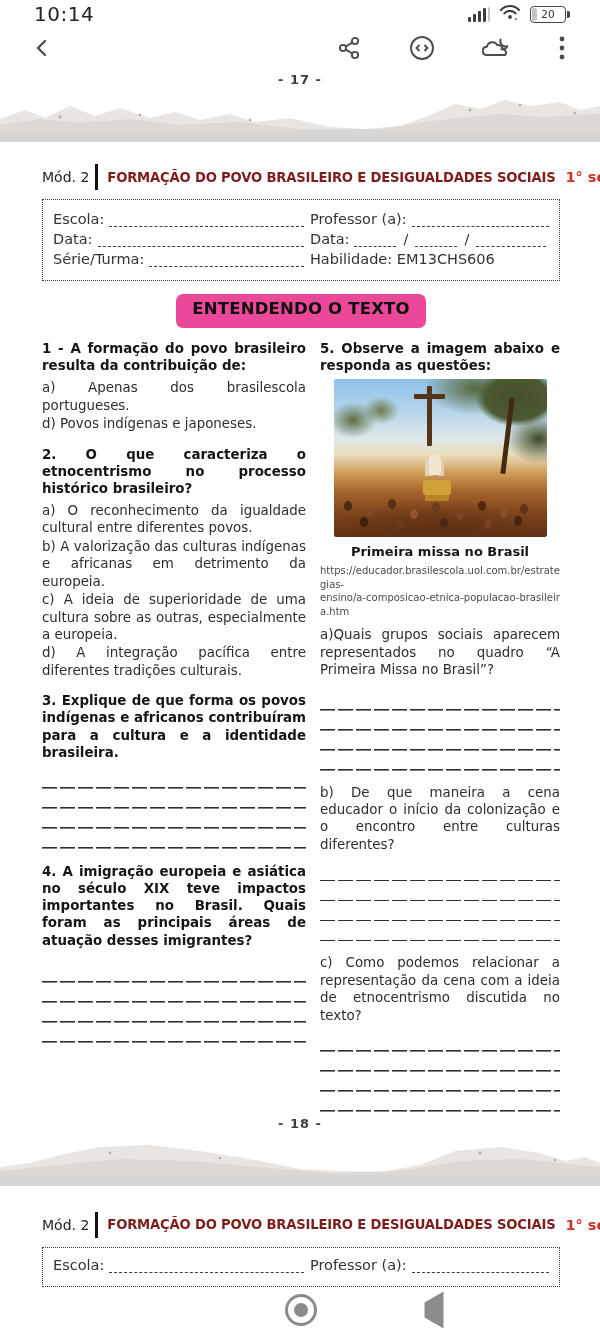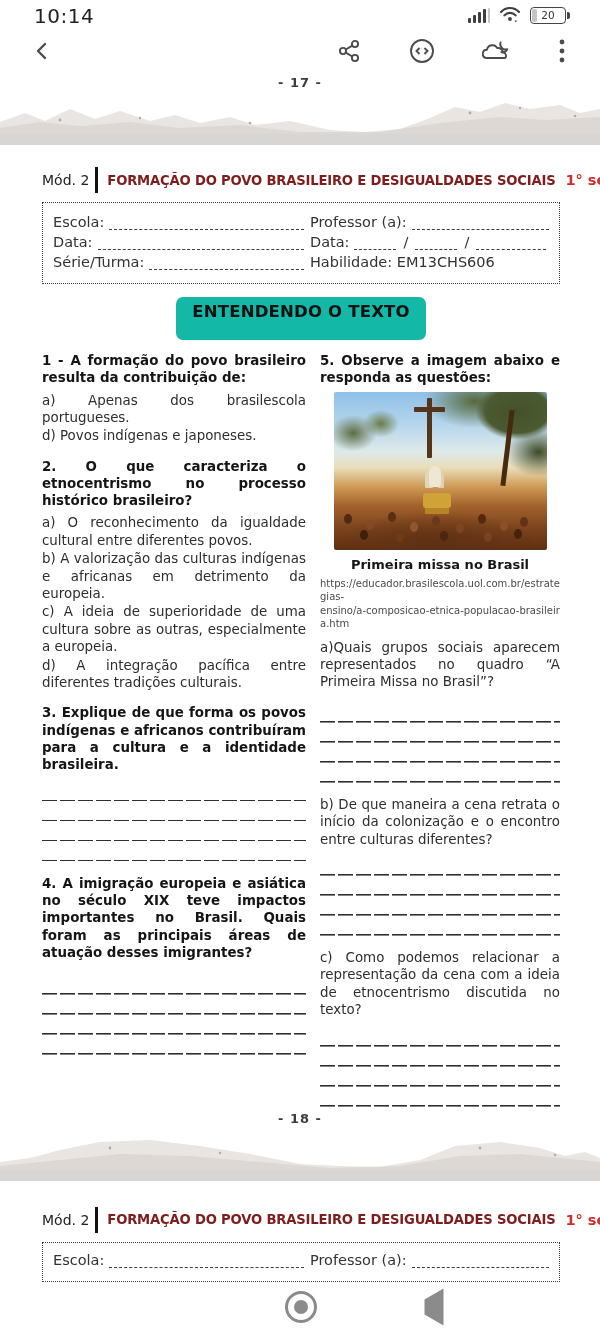--- a/index.html
+++ b/index.html
@@ -45,21 +45,21 @@
   .f-row{display:flex;align-items:center;margin:4px 0;gap:6px;}
   .f-label{white-space:nowrap;}
   .f-line{flex:1;border-bottom:1.6px dashed #3c3c3c;height:14px;min-width:30px;}
   .f-line.short{flex:none;width:42px;}
   .f-line.med{flex:none;width:70px;}
   .f-slash{padding:0 2px;}
   .f-left{flex:1.05;display:flex;align-items:flex-end;gap:5px;}
   .f-right{flex:1;display:flex;align-items:flex-end;gap:5px;}
 
   .banner-wrap{text-align:center;margin:13px 0 12px;}
-  .banner{display:inline-block;background:#14b8a6;border-radius:7px;padding:5px 16px 19px;font-size:16.5px;font-weight:bold;color:#101010;letter-spacing:.2px;}
+  .banner{display:inline-block;background:#ec4899;border-radius:7px;padding:5px 16px 10px;font-size:16.5px;font-weight:bold;color:#101010;letter-spacing:.2px;}
 
   .cols{display:flex;gap:14px;}
   .col-l{width:264px;flex:none;}
   .col-r{flex:1;min-width:0;}
   .q-head{font-weight:bold;font-size:13.4px;line-height:1.28;color:#151515;text-align:justify;margin:10px 0 5px;}
   .q-head:first-child{margin-top:0;}
   .opt{font-size:13.4px;line-height:1.3;text-align:justify;margin:0 0 1px;}
   .ans{margin-top:8px;}
   .ans div{height:20px;background:repeating-linear-gradient(90deg,#2f2f2f 0 15px,transparent 15px 18px) bottom left/100% 1.6px no-repeat;}
 
@@ -298,21 +298,21 @@
           </div>
 
           <p class="subq">a)Quais grupos sociais aparecem representados no quadro “A Primeira Missa no Brasil”?</p>
           <div class="ans" style="margin-top:12px">
             <div></div>
             <div></div>
             <div></div>
             <div></div>
           </div>
 
-          <p class="subq" style="margin-top:13px">b) De que maneira a cena retrata o início da colonização e o encontro entre culturas diferentes?</p>
+          <p class="subq" style="margin-top:13px">b) De que maneira a cena educador o início da colonização e o encontro entre culturas diferentes?</p>
           <div class="ans">
             <div></div>
             <div></div>
             <div></div>
             <div></div>
           </div>
 
           <p class="subq" style="margin-top:13px">c) Como podemos relacionar a representação da cena com a ideia de etnocentrismo discutida no texto?</p>
           <div class="ans">
             <div></div>

